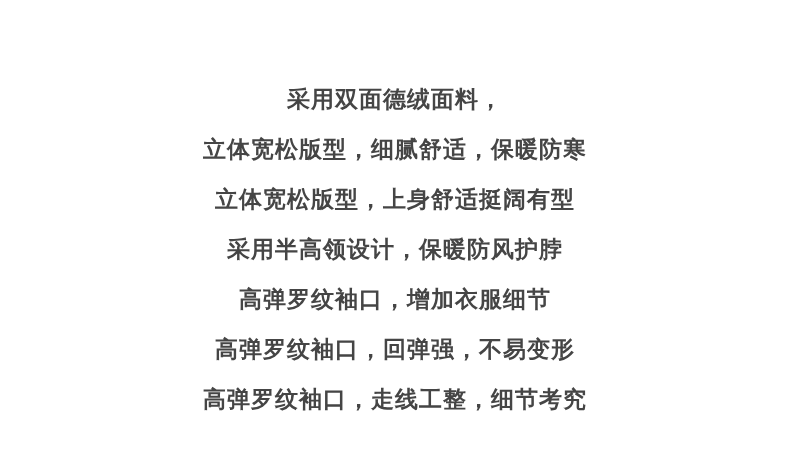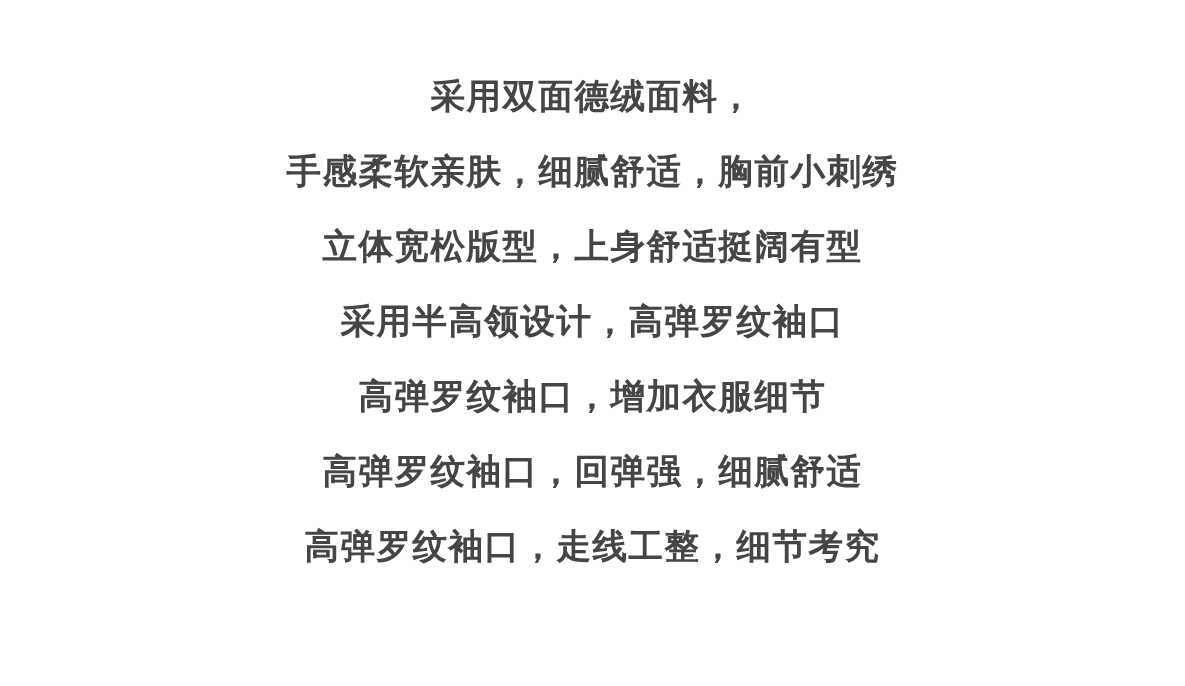--- a/index.html
+++ b/index.html
@@ -9,38 +9,38 @@
   body {
     width: 790px;
     height: 457px;
     background: #ffffff;
     overflow: hidden;
     font-family: "DejaVu Sans", "Liberation Sans", sans-serif;
   }
   .desc-block {
     box-sizing: border-box;
     width: 790px;
-    padding-top: 40px;
+    padding-top: 74px;
   }
   .desc-line {
     margin: 0;
     height: 50px;
     line-height: 50px;
     text-align: center;
     font-size: 23px;
     font-weight: 700;
     letter-spacing: 1px;
     color: #454545;
     white-space: nowrap;
   }
 </style>
 </head>
 <body>
 
 <div class="desc-block">
   <p class="desc-line">采用双面德绒面料，</p>
-  <p class="desc-line">手感柔软亲肤，细腻舒适，胸前小刺绣</p>
+  <p class="desc-line">立体宽松版型，细腻舒适，保暖防寒</p>
   <p class="desc-line">立体宽松版型，上身舒适挺阔有型</p>
-  <p class="desc-line">采用半高领设计，高弹罗纹袖口</p>
+  <p class="desc-line">采用半高领设计，保暖防风护脖</p>
   <p class="desc-line">高弹罗纹袖口，增加衣服细节</p>
-  <p class="desc-line">高弹罗纹袖口，回弹强，细腻舒适</p>
+  <p class="desc-line">高弹罗纹袖口，回弹强，不易变形</p>
   <p class="desc-line">高弹罗纹袖口，走线工整，细节考究</p>
 </div>
 
 </body></html>

